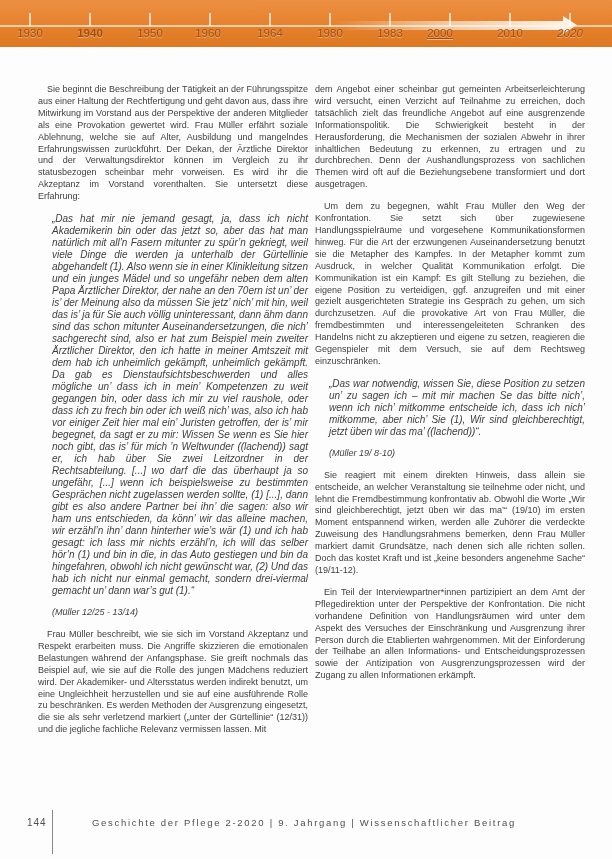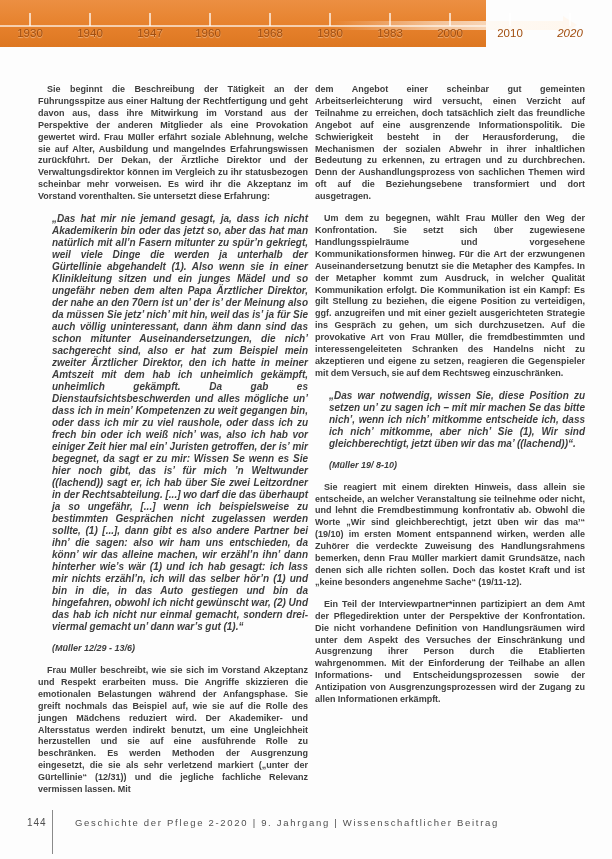--- a/index.html
+++ b/index.html
@@ -1,85 +1,85 @@
 <!DOCTYPE html>
 <html lang="de" style="--accent: #e6812c; --accent-light: #ec8f42; --accent-dark: #dd7721; --year-text: #a04e10;"><head>
 <meta charset="utf-8">
 <style>
   html,body{margin:0;padding:0;background:#ffffff;}
   body{width:612px;height:859px;font-family:"Liberation Sans",sans-serif;color:#3e3e3e;}
   .page{position:relative;width:612px;height:859px;background:#fdfdfd;overflow:hidden;}
 
   
-  .timeline{position:absolute;top:0;left:0;width:486px;height:47px;
+  .timeline{position:absolute;top:0;left:0;width:612px;height:47px;
     background:linear-gradient(180deg,var(--accent-light) 0%,var(--accent) 55%,var(--accent-dark) 100%);}
   .tl-baseline{position:absolute;top:25px;left:0;width:100%;height:2px;background:rgba(255,255,255,0.62);}
   .tl-tick{position:absolute;top:13px;width:2px;height:13px;background:rgba(255,255,255,0.68);}
   .tl-year{position:absolute;top:27px;transform:translateX(-50%);font-size:11.5px;
     color:var(--year-text);text-shadow:0 1px 1px rgba(255,255,255,0.45);white-space:nowrap;}
   .tl-arrow-body{position:absolute;top:21px;left:332px;width:232px;height:9px;
     background:linear-gradient(90deg,rgba(255,250,243,0) 0%,rgba(255,248,240,0.55) 45%,rgba(255,247,238,0.95) 100%);}
   .tl-arrow-head{position:absolute;top:16px;left:563px;width:0;height:0;
     border-top:9px solid transparent;border-bottom:9px solid transparent;
     border-left:14px solid rgba(255,247,238,0.95);}
 
   
   .content{position:absolute;top:84px;left:38px;width:547px;display:flex;gap:7px;}
-  .col{width:270px;font-weight:bold;}
+  .col{width:270px;}
   .para{margin:0 0 10px 0;font-size:9px;line-height:11.9px;text-align:justify;
     hyphens:auto;-webkit-hyphens:auto;word-spacing:-0.2px;}
   .para.indent{text-indent:9px;}
   .quote{margin:2px 0 10px 14px;font-style:italic;font-size:10px;line-height:12px;
     text-align:justify;hyphens:auto;-webkit-hyphens:auto;word-spacing:-0.2px;}
   .quote-source{font-style:italic;font-size:9px;line-height:11.9px;margin:0 0 10px 14px;}
 
   
   .footer{position:absolute;top:810px;left:0;width:612px;height:45px;}
   .page-number{position:absolute;left:27px;top:7px;font-size:10px;letter-spacing:1px;color:#4f4f4f;}
   .footer-divider{position:absolute;left:52px;top:0;width:1px;height:44px;background:#8a8a8a;}
-  .footer-text{position:absolute;left:75px;top:7px;font-size:9.5px;letter-spacing:1.7px;color:#4f4f4f;white-space:nowrap;}
+  .footer-text{position:absolute;left:92px;top:7px;font-size:9.5px;letter-spacing:1.7px;color:#4f4f4f;white-space:nowrap;}
 </style>
 </head>
 <body>
 
 <div class="page">
 
   <header class="timeline">
     <div class="tl-baseline"></div>
     <div class="tl-arrow-body"></div>
     <div class="tl-arrow-head"></div>
     <div id="timeline-years">
         <div class="tl-tick" style="left: 29px;"></div>
         <span class="tl-year" style="left: 30px;">1930</span>
         <div class="tl-tick" style="left: 89px;"></div>
-        <span class="tl-year" style="left: 90px;">1940</span>
+        <span class="tl-year" style="left: 90px; font-weight: bold;">1940</span>
         <div class="tl-tick" style="left: 149px;"></div>
-        <span class="tl-year" style="left: 150px;">1947</span>
+        <span class="tl-year" style="left: 150px;">1950</span>
         <div class="tl-tick" style="left: 209px;"></div>
         <span class="tl-year" style="left: 208px;">1960</span>
         <div class="tl-tick" style="left: 269px;"></div>
-        <span class="tl-year" style="left: 270px;">1968</span>
+        <span class="tl-year" style="left: 270px;">1964</span>
         <div class="tl-tick" style="left: 329px;"></div>
         <span class="tl-year" style="left: 330px;">1980</span>
         <div class="tl-tick" style="left: 389px;"></div>
         <span class="tl-year" style="left: 390px;">1983</span>
         <div class="tl-tick" style="left: 449px;"></div>
-        <span class="tl-year" style="left: 450px;">2000</span>
+        <span class="tl-year" style="left: 440px; text-decoration: underline;">2000</span>
         <div class="tl-tick" style="left: 509px;"></div>
         <span class="tl-year" style="left: 510px;">2010</span>
         <div class="tl-tick" style="left: 569px;"></div>
         <span class="tl-year" style="left: 570px; font-style: italic;">2020</span>
       </div>
   </header>
 
   <main class="content">
     <div class="col">
       <p class="para indent">Sie beginnt die Beschreibung der Tätigkeit an der Führungsspitze aus einer Haltung der Rechtfertigung und geht davon aus, dass ihre Mitwirkung im Vorstand aus der Perspektive der anderen Mitglieder als eine Provokation gewertet wird. Frau Müller erfährt soziale Ablehnung, welche sie auf Alter, Ausbildung und mangelndes Erfahrungswissen zurückführt. Der Dekan, der Ärztliche Direktor und der Verwaltungsdirektor können im Vergleich zu ihr statusbezogen scheinbar mehr vorweisen. Es wird ihr die Akzeptanz im Vorstand vorenthalten. Sie untersetzt diese Erfahrung:</p>
       <p class="quote">„Das hat mir nie jemand gesagt, ja, dass ich nicht Akademikerin bin oder das jetzt so, aber das hat man natürlich mit all’n Fasern mitunter zu spür’n gekriegt, weil viele Dinge die werden ja unterhalb der Gürtellinie abgehandelt (1). Also wenn sie in einer Klinikleitung sitzen und ein junges Mädel und so ungefähr neben dem alten Papa Ärztlicher Direktor, der nahe an den 70ern ist un’ der is’ der Meinung also da müssen Sie jetz’ nich’ mit hin, weil das is’ ja für Sie auch völlig uninteressant, dann ähm dann sind das schon mitunter Auseinandersetzungen, die nich’ sachgerecht sind, also er hat zum Beispiel mein zweiter Ärztlicher Direktor, den ich hatte in meiner Amtszeit mit dem hab ich unheimlich gekämpft, unheimlich gekämpft. Da gab es Dienstaufsichtsbeschwerden und alles mögliche un’ dass ich in mein’ Kompetenzen zu weit gegangen bin, oder dass ich mir zu viel raushole, oder dass ich zu frech bin oder ich weiß nich’ was, also ich hab vor einiger Zeit hier mal ein’ Juristen getroffen, der is’ mir begegnet, da sagt er zu mir: Wissen Se wenn es Sie hier noch gibt, das is’ für mich ’n Weltwunder ((lachend)) sagt er, ich hab über Sie zwei Leitzordner in der Rechtsabteilung. [...] wo darf die das überhaupt ja so ungefähr, [...] wenn ich beispielsweise zu bestimmten Gesprächen nicht zugelassen werden sollte, (1) [...], dann gibt es also andere Partner bei ihn’ die sagen: also wir ham uns entschieden, da könn’ wir das alleine machen, wir erzähl’n ihn’ dann hinterher wie’s wär (1) und ich hab gesagt: ich lass mir nichts erzähl’n, ich will das selber hör’n (1) und bin in die, in das Auto gestiegen und bin da hingefahren, obwohl ich nicht gewünscht war, (2) Und das hab ich nicht nur einmal gemacht, sondern drei-viermal gemacht un’ dann war’s gut (1).“</p>
-      <p class="quote-source">(Müller 12/29 - 13/6)</p>
+      <p class="quote-source">(Müller 12/25 - 13/14)</p>
       <p class="para indent">Frau Müller beschreibt, wie sie sich im Vorstand Akzeptanz und Respekt erarbeiten muss. Die Angriffe skizzieren die emotionalen Belastungen während der Anfangsphase. Sie greift nochmals das Beispiel auf, wie sie auf die Rolle des jungen Mädchens reduziert wird. Der Akademiker- und Altersstatus werden indirekt benutzt, um eine Ungleichheit herzustellen und sie auf eine ausführende Rolle zu beschränken. Es werden Methoden der Ausgrenzung eingesetzt, die sie als sehr verletzend markiert („unter der Gürtellinie“ (12/31)) und die jegliche fachliche Relevanz vermissen lassen. Mit</p>
     </div>
     <div class="col">
       <p class="para">dem Angebot einer scheinbar gut gemeinten Arbeitserleichterung wird versucht, einen Verzicht auf Teilnahme zu erreichen, doch tatsächlich zielt das freundliche Angebot auf eine ausgrenzende Informationspolitik. Die Schwierigkeit besteht in der Herausforderung, die Mechanismen der sozialen Abwehr in ihrer inhaltlichen Bedeutung zu erkennen, zu ertragen und zu durchbrechen. Denn der Aushandlungsprozess von sachlichen Themen wird oft auf die Beziehungsebene transformiert und dort ausgetragen.</p>
       <p class="para indent">Um dem zu begegnen, wählt Frau Müller den Weg der Konfrontation. Sie setzt sich über zugewiesene Handlungsspielräume und vorgesehene Kommunikationsformen hinweg. Für die Art der erzwungenen Auseinandersetzung benutzt sie die Metapher des Kampfes. In der Metapher kommt zum Ausdruck, in welcher Qualität Kommunikation erfolgt. Die Kommunikation ist ein Kampf: Es gilt Stellung zu beziehen, die eigene Position zu verteidigen, ggf. anzugreifen und mit einer gezielt ausgerichteten Strategie ins Gespräch zu gehen, um sich durchzusetzen. Auf die provokative Art von Frau Müller, die fremdbestimmten und interessengeleiteten Schranken des Handelns nicht zu akzeptieren und eigene zu setzen, reagieren die Gegenspieler mit dem Versuch, sie auf dem Rechtsweg einzuschränken.</p>
       <p class="quote">„Das war notwendig, wissen Sie, diese Position zu setzen un’ zu sagen ich – mit mir machen Se das bitte nich’, wenn ich nich’ mitkomme entscheide ich, dass ich nich’ mitkomme, aber nich’ Sie (1), Wir sind gleichberechtigt, jetzt üben wir das ma’ ((lachend))“.</p>
       <p class="quote-source">(Müller 19/ 8-10)</p>
       <p class="para indent">Sie reagiert mit einem direkten Hinweis, dass allein sie entscheide, an welcher Veranstaltung sie teilnehme oder nicht, und lehnt die Fremdbestimmung konfrontativ ab. Obwohl die Worte „Wir sind gleichberechtigt, jetzt üben wir das ma’“ (19/10) im ersten Moment entspannend wirken, werden alle Zuhörer die verdeckte Zuweisung des Handlungsrahmens bemerken, denn Frau Müller markiert damit Grundsätze, nach denen sich alle richten sollen. Doch das kostet Kraft und ist „keine besonders angenehme Sache“ (19/11-12).</p>
       <p class="para indent">Ein Teil der Interviewpartner*innen partizipiert an dem Amt der Pflegedirektion unter der Perspektive der Konfrontation. Die nicht vorhandene Definition von Handlungsräumen wird unter dem Aspekt des Versuches der Einschränkung und Ausgrenzung ihrer Person durch die Etablierten wahrgenommen. Mit der Einforderung der Teilhabe an allen Informations- und Entscheidungsprozessen sowie der Antizipation von Ausgrenzungsprozessen wird der Zugang zu allen Informationen erkämpft.</p>
     </div>

